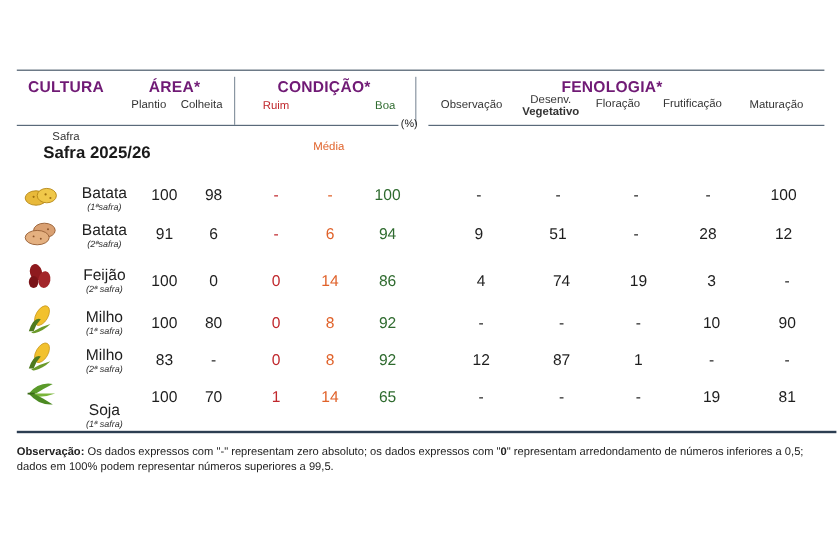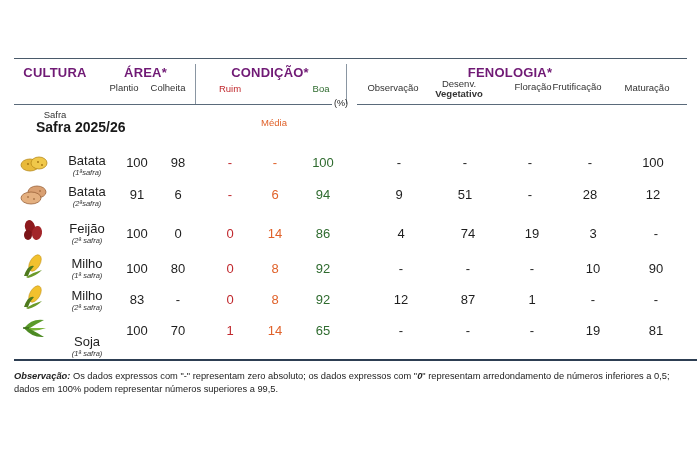--- a/index.html
+++ b/index.html
@@ -11,21 +11,21 @@
   .hdr-sub { font-size: 9.5px; color: #333; text-align: center; line-height: 10px; }
   .ruim { color: #c0282d; }
   .media { color: #e0622a; }
   .boa { color: #2f6b2f; }
   .cell { position: absolute; font-size: 13px; text-align: center; width: 40px; margin-left: -20px; }
   .name { position: absolute; left: 62px; width: 50px; text-align: center; line-height: 12px; }
   .name .n1 { font-size: 13px; display: block; }
   .name .n2 { font-size: 7.5px; font-style: italic; display: block; color: #333; }
   .icon { position: absolute; left: 20px; width: 28px; height: 24px; }
   .note { position: absolute; left: 14px; top: 370px; width: 674px; font-size: 9.3px; line-height: 13px; color: #222; }
-  .note b { font-weight: bold; font-style: italic; }
+  .note b { font-weight: bold; }
 </style>
 </head>
 <body>
 
 <div class="hline" style="left:14px; top:58px; width:673px; background:#4a5a6a;"></div>
 
 <div class="abs hdr-big" style="left:14px; top:65px; width:82px;">CULTURA</div>
 <div class="abs hdr-sub" style="left:14px; top:99px; width:82px;margin-top:11px;">Safra</div>
 
 <div class="abs hdr-big" style="left:103px; top:65px; width:85px;">ÁREA*</div>
@@ -38,21 +38,21 @@
 <div class="abs hdr-sub ruim" style="left:212px; top:84px; width:36px;">Ruim</div>
 <div class="abs hdr-sub media" style="left:256px; top:82px; width:36px;margin-top:36px;">Média</div>
 <div class="abs hdr-sub boa" style="left:303px; top:84px; width:36px;">Boa</div>
 
 <div class="vline" style="left:346px; top:64px; height:40px; background:#8a96a2;"></div>
 
 <div class="abs hdr-big" style="left:440px; top:65px; width:140px;">FENOLOGIA*</div>
 <div class="abs hdr-sub" style="left:360px; top:83px; width:66px;">Observação</div>
 <div class="abs hdr-sub" style="left:430px; top:79px; width:58px;">Desenv.</div>
 <div class="abs hdr-sub" style="left:430px; top:89px; width:58px;font-weight:bold;">Vegetativo</div>
-<div class="abs hdr-sub" style="left:508px; top:82px; width:50px;">Floração</div>
+<div class="abs hdr-sub" style="left:490px; top:82px; width:50px;">Floração</div>
 <div class="abs hdr-sub" style="left:545px; top:82px; width:64px;">Frutificação</div>
 <div class="abs hdr-sub" style="left:617px; top:83px; width:60px;">Maturação</div>
 
 <div class="hline" style="left:14px; top:104px; width:318px; background:#5a6a7a;"></div>
 <div class="abs" style="left:334px; top:98px; font-size:9px; color:#222;">(%)</div>
 <div class="hline" style="left:357px; top:104px; width:330px; background:#5a6a7a;"></div>
 
 <div class="abs" style="left:36px; top:119px; font-size:14px; font-weight:bold; color:#1a1a1a;">Safra 2025/26</div>
 
 <div>

